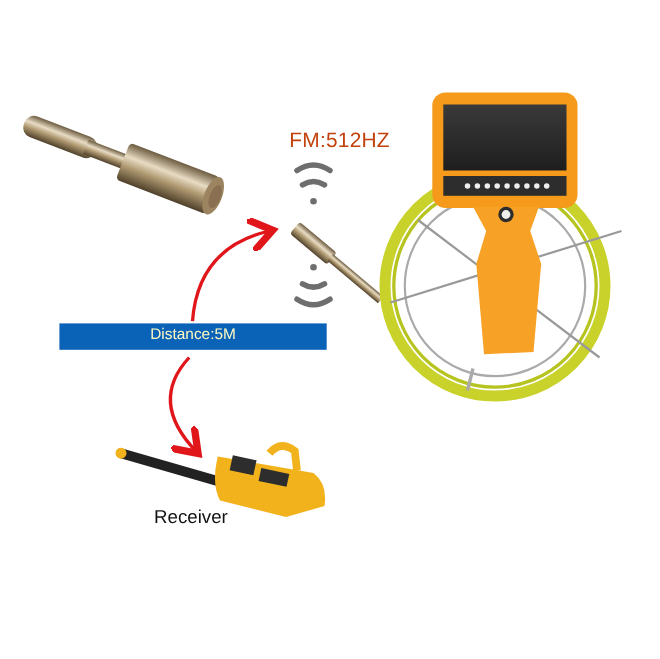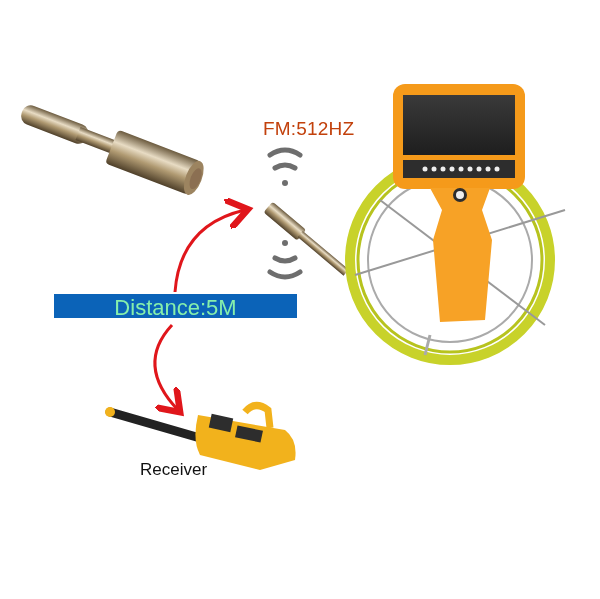--- a/index.html
+++ b/index.html
@@ -1,20 +1,20 @@
 <!DOCTYPE html>
 <html><head>
 <meta charset="utf-8">
 <style>
   html, body { margin:0; padding:0; background:#ffffff; }
   body { width:600px; height:599px; position:relative; overflow:hidden; font-family:"Liberation Sans", sans-serif; }
   .abs { position:absolute; }
   .label-fm { left:232px; top:118px; font-size:19px; color:#c2410c; letter-spacing:0.2px;margin-left:31px; }
   .banner { left:54px; top:294px; width:243px; height:24px; background:#0b63b8; }
-  .banner-text { position:absolute; left:0; right:0; top:1px; text-align:center; color:#86efac; font-size:22px; }
+  .banner-text { position:absolute; left:0; right:0; top:1px; text-align:center; color:#fef9c3; font-size:14px; }
   .label-recv { left:140px; top:460px; font-size:17px; color:#111; }
   svg { position:absolute; left:0; top:0; }
 </style>
 </head>
 <body>
 
 <svg width="600" height="599" viewBox="0 0 600 599">
   <defs>
     <linearGradient id="brass" x1="0" y1="0" x2="0" y2="1">
       <stop offset="0" stop-color="#6b5a3e"></stop>

